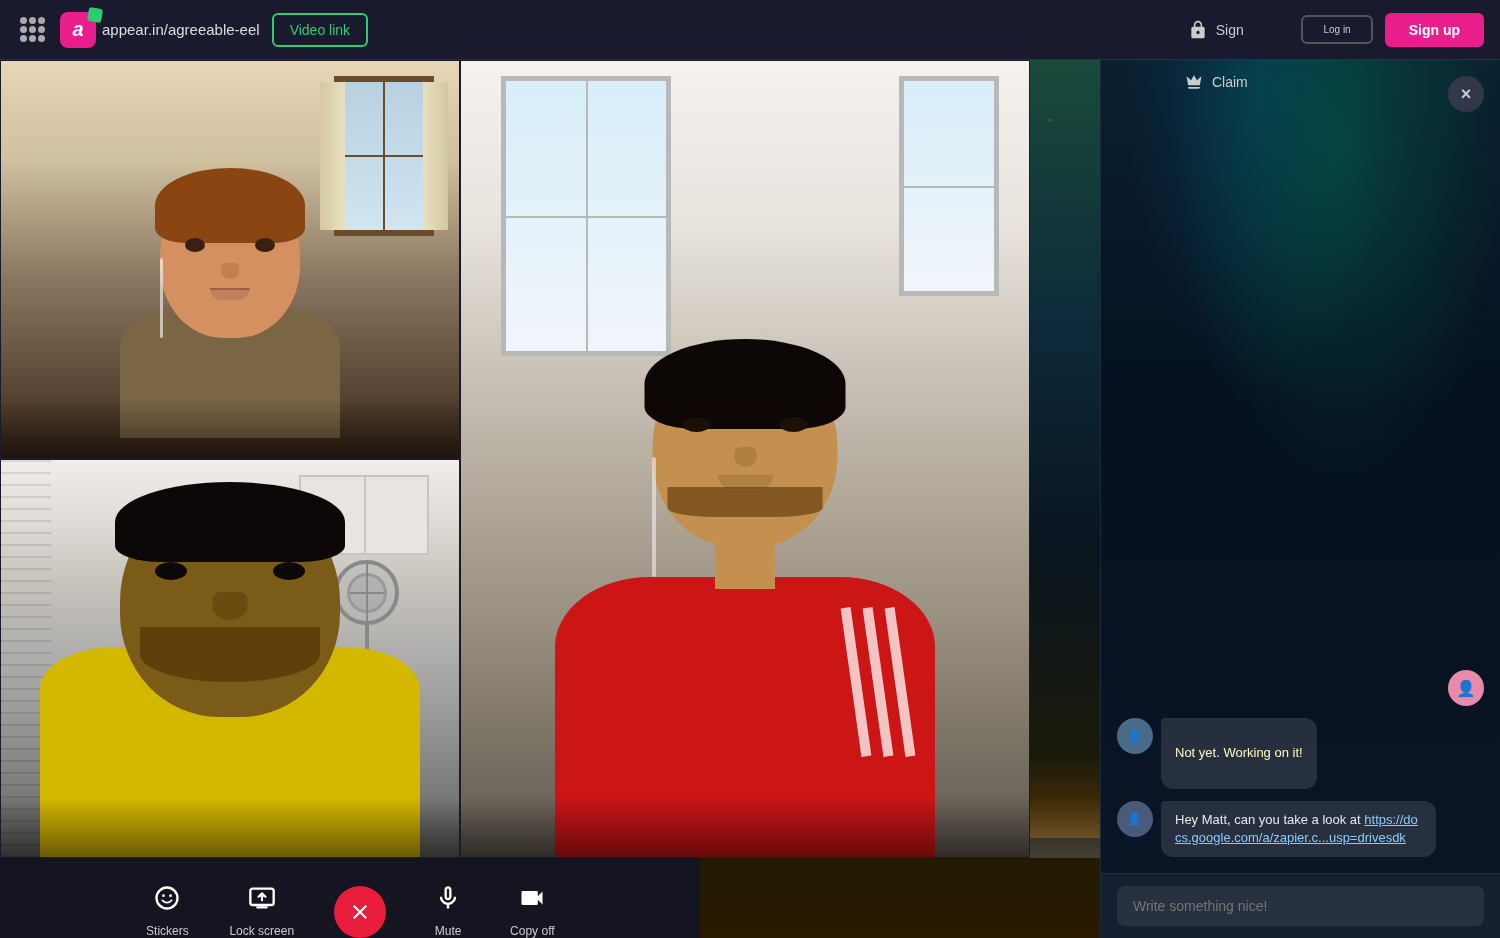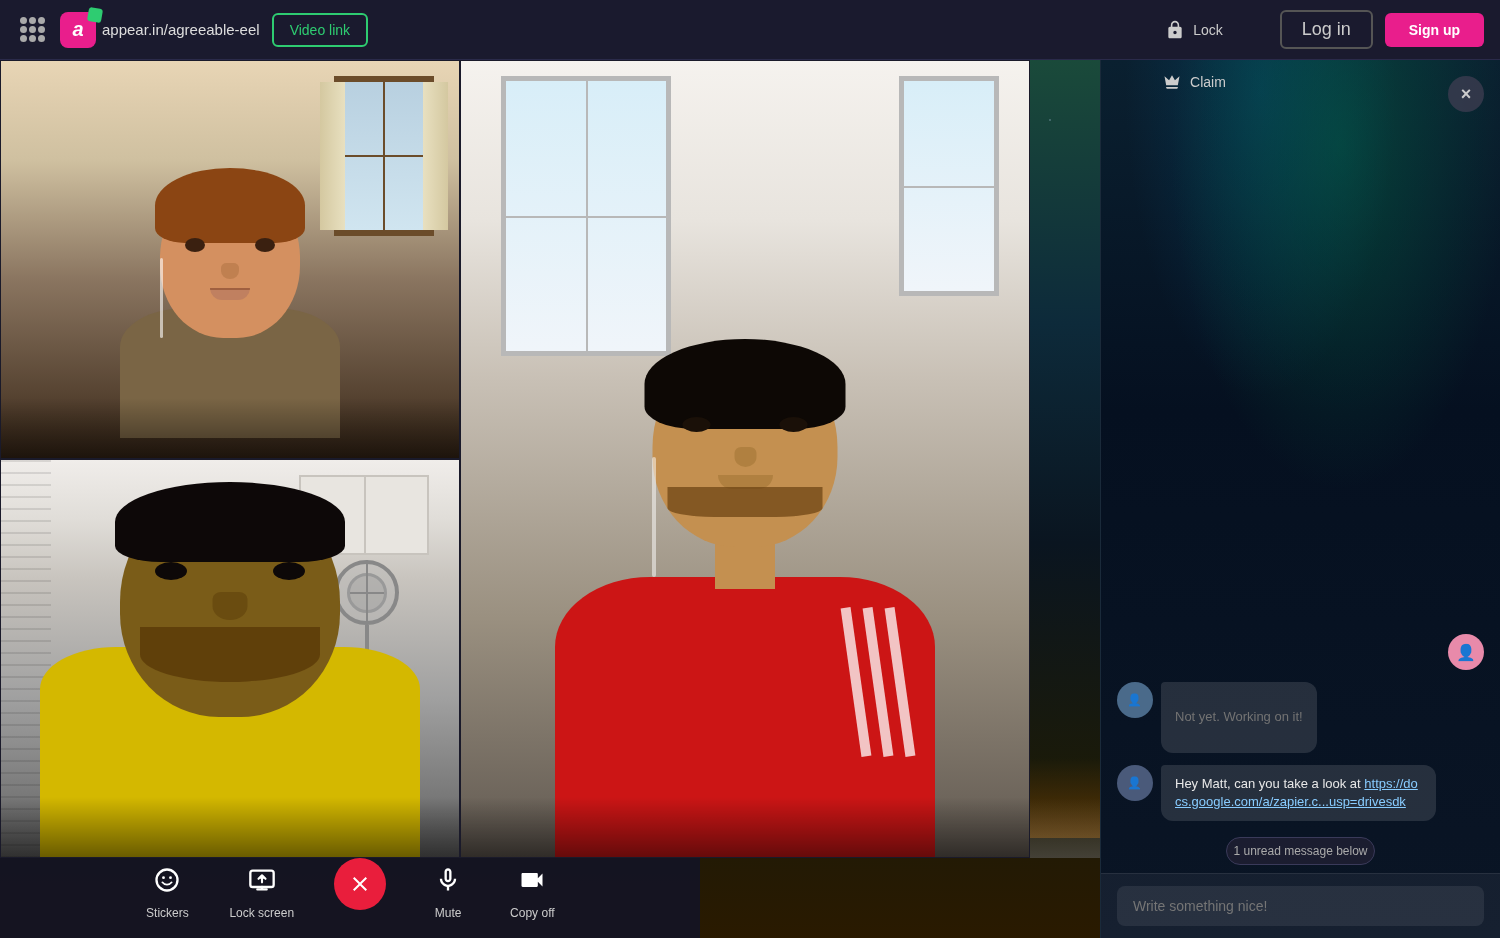--- a/index.html
+++ b/index.html
@@ -191,21 +191,21 @@
 
     
     #toolbar {
       position: absolute;
       bottom: 0;
       left: 0;
       right: 400px;
       height: 80px;
       background: rgba(20, 20, 35, 0.95);
       display: flex;
-      align-items: flex-start;
+      align-items: flex-end;
       justify-content: center;
       gap: 40px;
     }
 
     .toolbar-btn {
       display: flex;
       flex-direction: column;
       align-items: center;
       gap: 4px;
       cursor: pointer;
@@ -400,33 +400,33 @@
       <svg viewBox="0 0 24 24" width="20" height="20" fill="#ccc">
         <path d="M17 10.5V7c0-.55-.45-1-1-1H4c-.55 0-1 .45-1 1v10c0 .55.45 1 1 1h12c.55 0 1-.45 1-1v-3.5l4 4v-11l-4 4z"></path>
       </svg>
       <span>Cam/Mic</span>
     </div>
 
     <div class="topbar-action">
       <svg viewBox="0 0 24 24" width="20" height="20" fill="#ccc">
         <path d="M18 8h-1V6c0-2.76-2.24-5-5-5S7 3.24 7 6v2H6c-1.1 0-2 .9-2 2v10c0 1.1.9 2 2 2h12c1.1 0 2-.9 2-2V10c0-1.1-.9-2-2-2zm-6 9c-1.1 0-2-.9-2-2s.9-2 2-2 2 .9 2 2-.9 2-2 2zm3.1-9H8.9V6c0-1.71 1.39-3.1 3.1-3.1 1.71 0 3.1 1.39 3.1 3.1v2z"></path>
       </svg>
-      <span>Lock</span>
+      <span>Sign</span>
     </div>
 
     <div class="topbar-action">
       <svg viewBox="0 0 24 24" width="20" height="20" fill="#ccc">
         <path d="M5 16L3 5l5.5 5L12 4l3.5 6L21 5l-2 11H5zm14 3c0 .6-.4 1-1 1H6c-.6 0-1-.4-1-1v-1h14v1z"></path>
       </svg>
       <span>Claim</span>
     </div>
   </div>
 
   <div id="topbar-right">
-    <button id="login-btn" style="background:transparent;border:2px solid #555;color:#ccc;padding:7px 20px;border-radius:6px;font-size:18px;cursor:pointer;">Log in</button>
+    <button id="login-btn" style="background:transparent;border:2px solid #555;color:#ccc;padding:7px 20px;border-radius:6px;font-size:10px;cursor:pointer;">Log in</button>
     <button id="signup-btn" style="background:#e91e8c;border:none;color:white;padding:9px 24px;border-radius:6px;font-size:14px;font-weight:600;cursor:pointer;">Sign up</button>
   </div>
 </div>
 
 <div id="main">
 
   <div id="video-area">
 
     <div id="bg-video">
       <div id="horizon-glow"></div>
@@ -662,37 +662,34 @@
       <div class="chat-msg outgoing">
         <div class="msg-avatar" style="background:#e88aaa;">
           <div class="msg-avatar-inner">👤</div>
         </div>
       </div>
 
       <div class="chat-msg incoming">
         <div class="msg-avatar" style="background:#4a6a8a;">
           <div class="msg-avatar-inner" style="font-size:12px;color:white;">👤</div>
         </div>
-        <div class="msg-bubble" style="background:rgba(255,255,255,0.12);color:#737373;border-radius:4px 12px 12px 12px;padding:26px 14px;font-size:13px;line-height:1.4;max-width:75%;">Not yet. Working on it!</div>
+        <div class="msg-bubble" style="background:rgba(255,255,255,0.12);color:#fef9c3;border-radius:4px 12px 12px 12px;padding:26px 14px;font-size:13px;line-height:1.4;max-width:75%;">Not yet. Working on it!</div>
       </div>
 
       <div class="chat-msg incoming">
         <div class="msg-avatar" style="background:#4a5a7a;">
           <div class="msg-avatar-inner" style="font-size:12px;color:white;">👤</div>
         </div>
         <div class="msg-bubble" style="background:rgba(255,255,255,0.12);color:#e8e8e8;border-radius:4px 12px 12px 12px;padding:10px 14px;font-size:13px;line-height:1.4;max-width:75%;">
           <span>Hey Matt, can you take a look at </span><a href="#" class="msg-link">https://docs.google.com/a/zapier.c...usp=drivesdk</a>
         </div>
       </div>
 
     </div>
 
-    <div id="unread-wrapper">
-      <div id="unread-banner">1 unread message below</div>
-    </div>
 
     <div id="chat-input-area">
       <input id="chat-input" type="text" placeholder="Write something nice!" style="">
     </div>
 
   </div>
 
 </div>
 
 </body></html>

